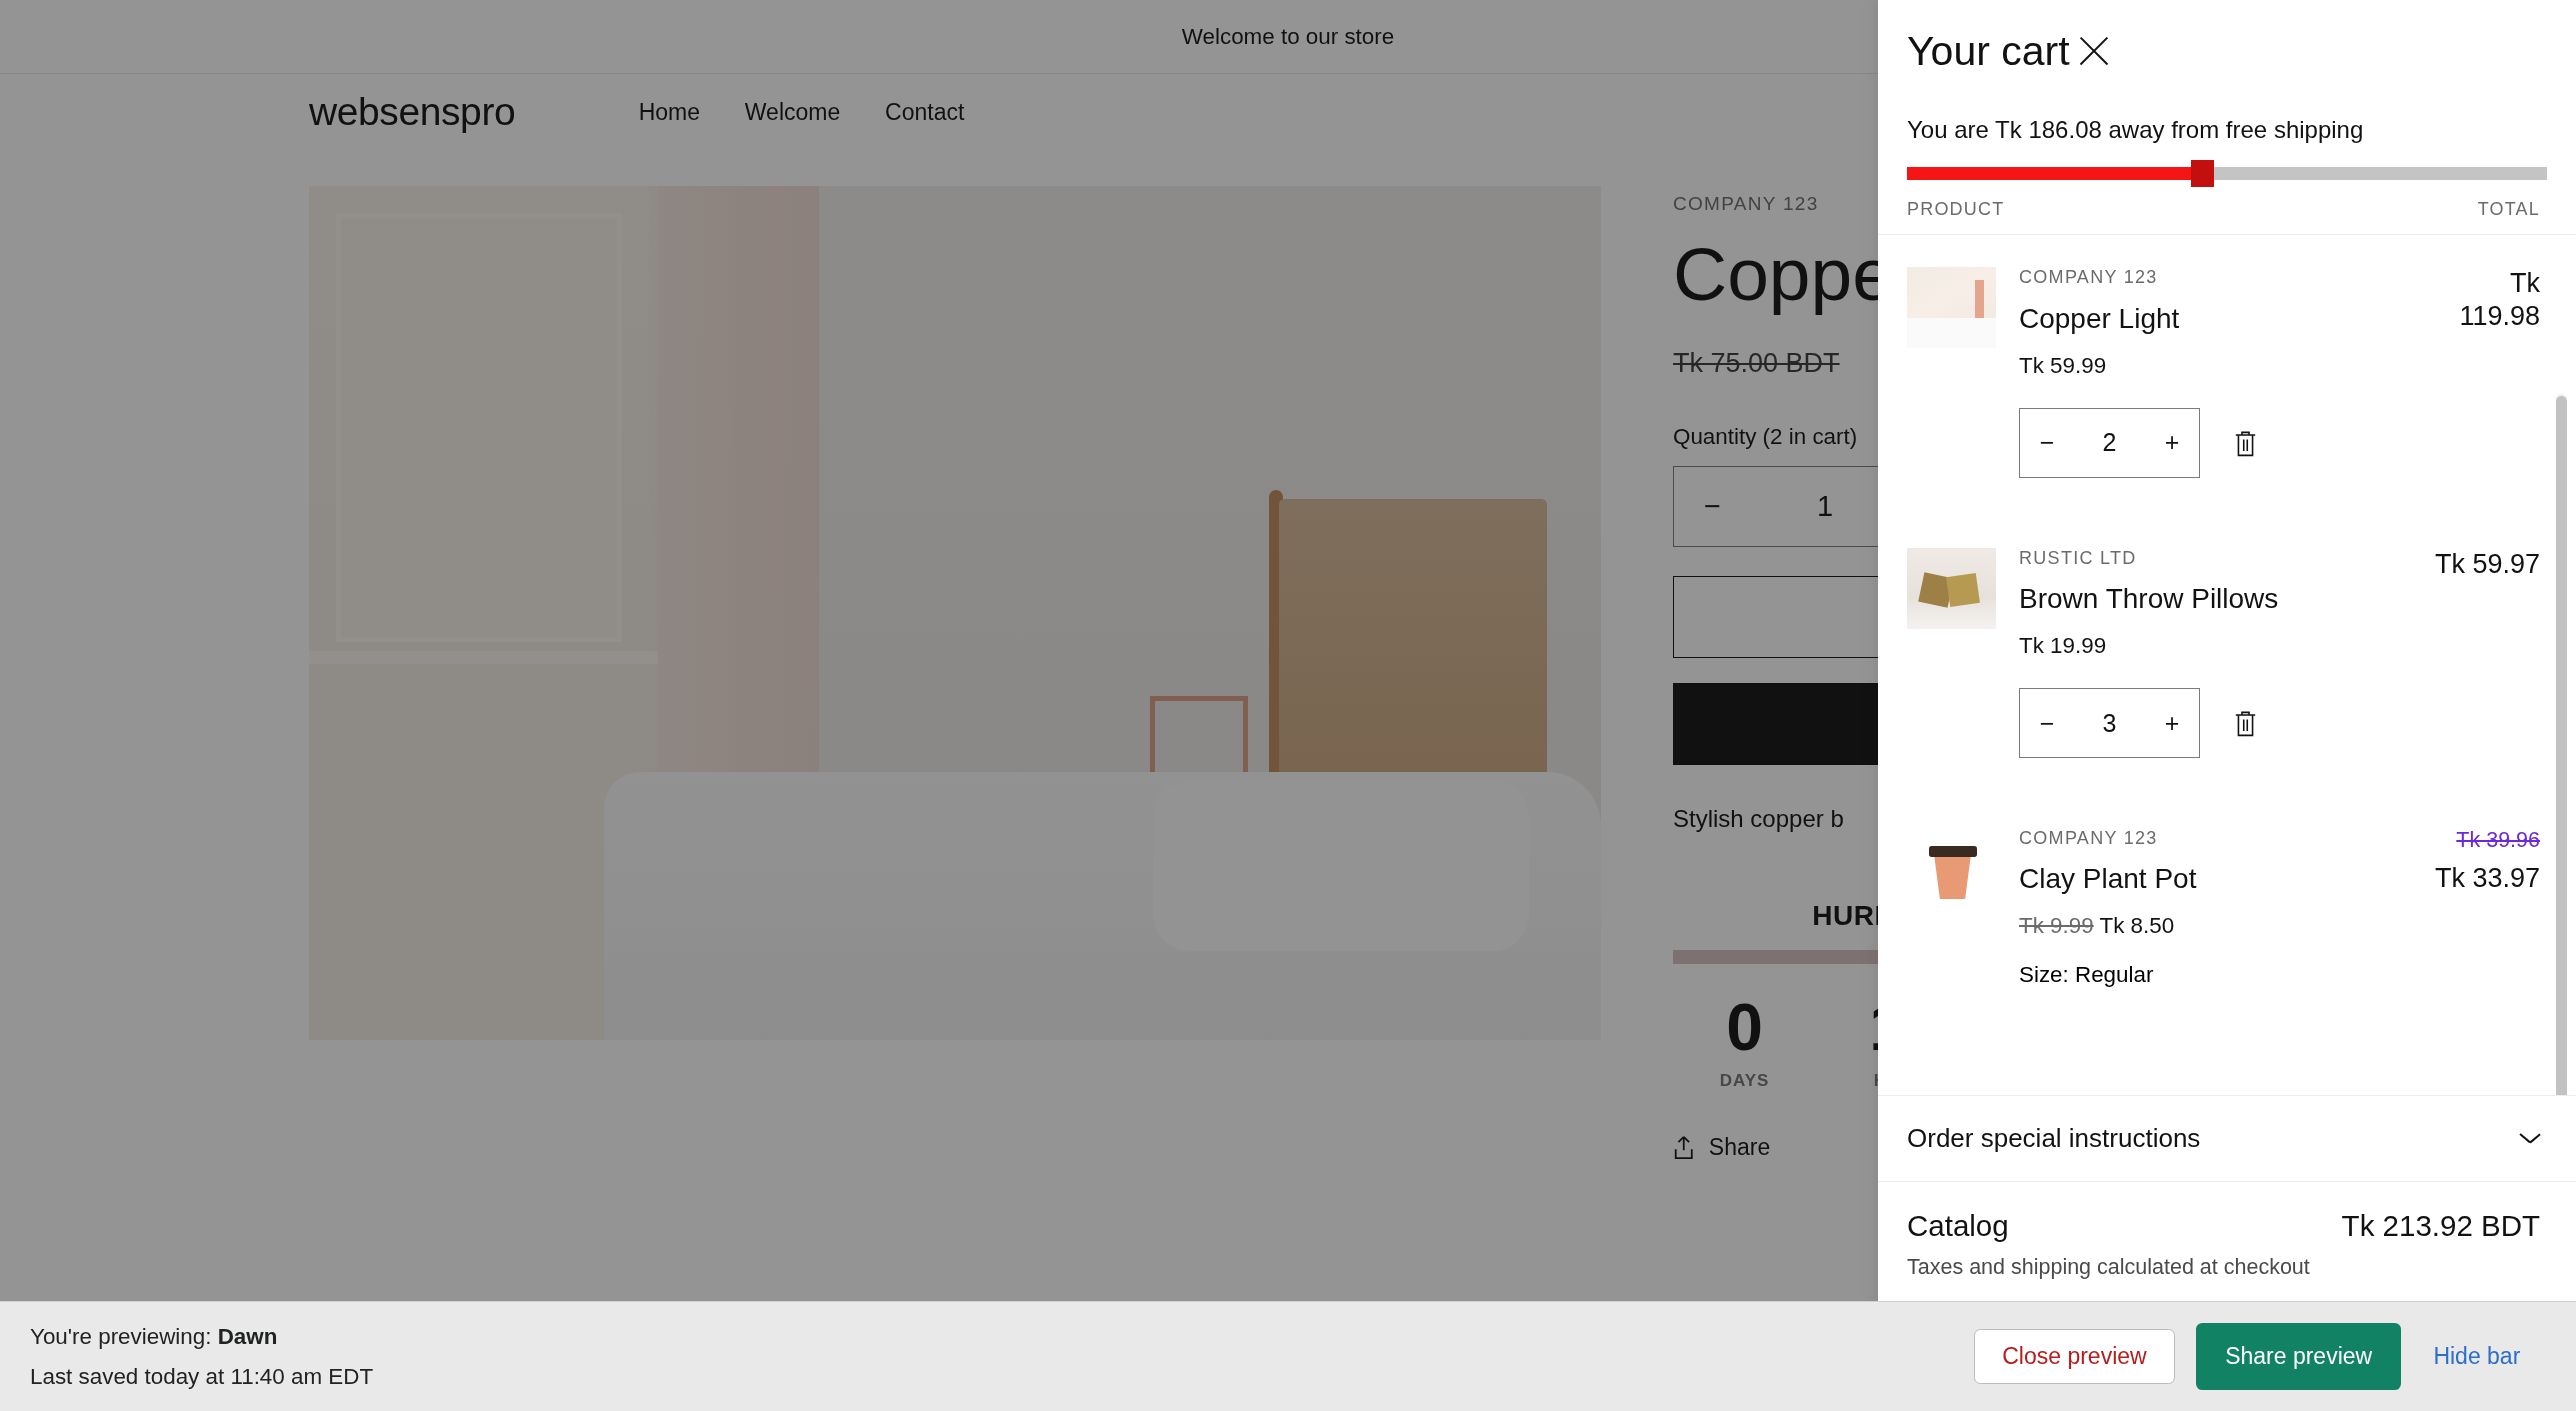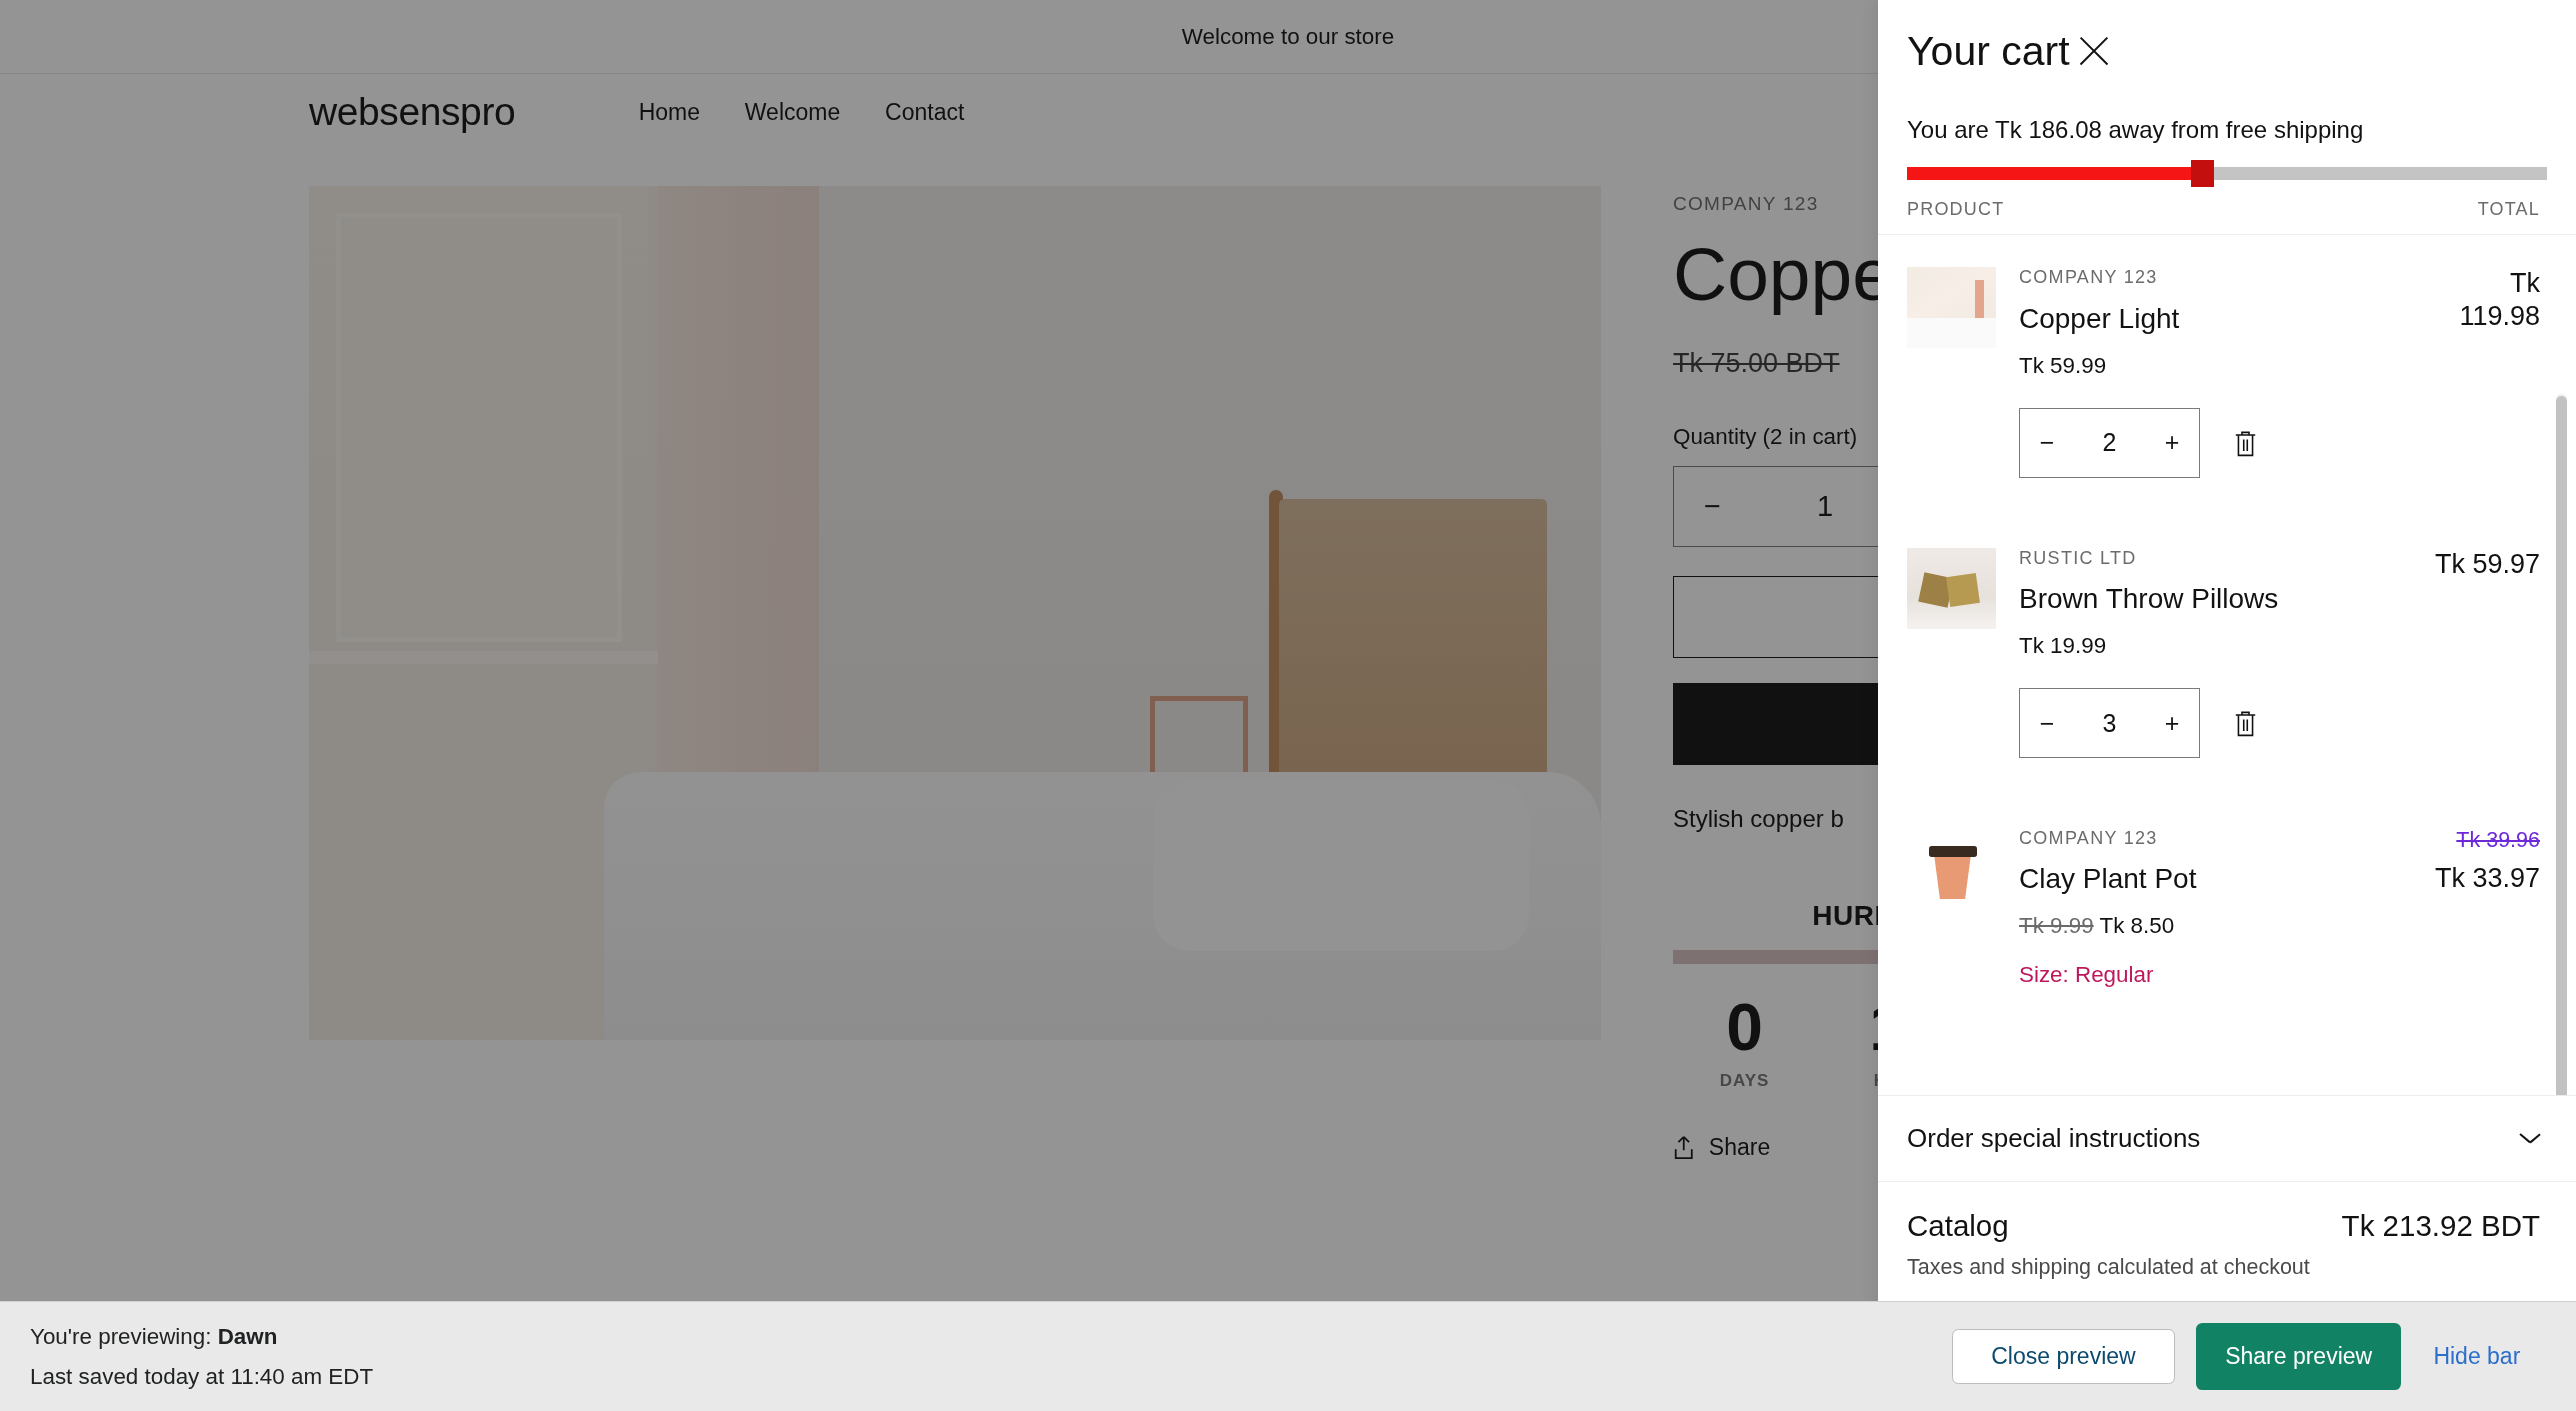--- a/index.html
+++ b/index.html
@@ -178,21 +178,21 @@
   .ph.pot:after {
     content:""; position:absolute; left:21.5px; top:18px;
     width:48px; height:10.7px; background:#3a2b20; border-radius:2.7px;
   }
 
   .ci-mid { flex: 1 1 auto; min-width: 0; }
   .ci-vendor { font-size: 18px; letter-spacing: 1.3px; color:#6b6b6b; text-transform: uppercase;}
   .ci-name { font-size: 28px; color:#121212; margin-top: 14.3px; }
   .ci-price { font-size: 22.4px; color:#121212; margin-top: 18px; }
   .ci-price s { color:#6b6b6b; }
-  .ci-variant { font-size: 22.4px; color:#be185d; margin-top: 23px; }
+  .ci-variant { font-size: 22.4px; color:#000000; margin-top: 23px; }
 
   .ci-qtyrow { display:flex; align-items:center; gap: 32px; margin-top: 29px; }
   .qty-stepper {
     width: 181px; height: 70px; border:0.9px solid #7a7a7a;
     display:flex; align-items:center; justify-content:space-between;
     padding: 0 19.7px; font-size: 25px; color:#121212;
   }
   .qty-stepper .sign { font-size: 25px; color:#121212; cursor:pointer; line-height:1;}
   .trash {
     width: 27px; height: 30px; position:relative; cursor:pointer;
@@ -242,21 +242,21 @@
     border-top: 0.9px solid #d0d0d0;
     display:flex; align-items:center; justify-content:space-between;
     padding: 0 45px 0 30px;
     z-index: 40;
   }
   .pb-left { font-size: 22.4px; color:#202223; line-height: 1.75; }
   .pb-left b { font-weight: bold; }
   .pb-right { display:flex; align-items:center; gap: 21.5px; }
   .btn-close-preview {
     background:#fff; border:0.9px solid #bcbcbc; border-radius: 6.3px;
-    padding: 0 38px; height: 55px; font-size: 23px; color:#0c4a6e; cursor:pointer;
+    padding: 0 27px; height: 55px; font-size: 23px; color:#b91c1c; cursor:pointer;
     font-family:"Liberation Sans", sans-serif;
   }
   .btn-share-preview {
     background:#128265; border:none; border-radius: 6.3px;
     padding: 0 29px; height: 67px; font-size: 23px; color:#fff; cursor:pointer;
     font-family:"Liberation Sans", sans-serif;
   }
   .btn-hide-bar {
     background:none; border:none; font-size: 23px; color:#2c6ecb; cursor:pointer;
     padding: 0 10.7px; font-family:"Liberation Sans", sans-serif;

